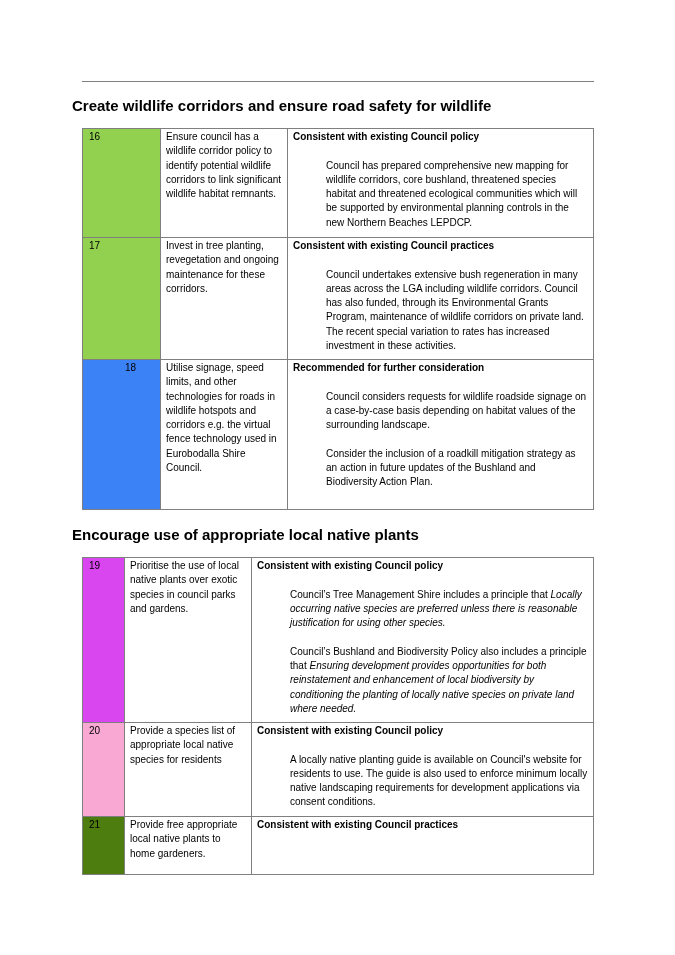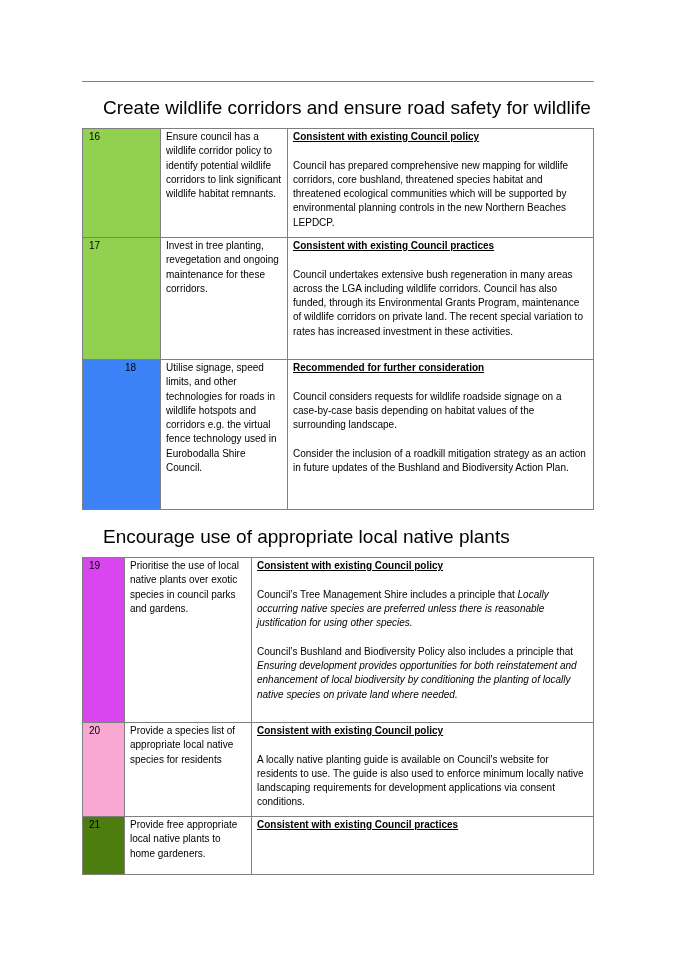--- a/index.html
+++ b/index.html
@@ -1,25 +1,25 @@
 <!DOCTYPE html>
 <html><head>
 <meta charset="utf-8">
 <style>
   html, body { margin: 0; padding: 0; background: #ffffff; }
   body { width: 675px; height: 955px; position: relative; font-family: "Liberation Sans", sans-serif; color: #000; }
   .rule { position: absolute; left: 82px; top: 81px; width: 512px; height: 0; border-top: 1px solid #7f7f7f; }
-  .heading { position: absolute; left: 103px; font-weight: normal; font-size: 19px; }
+  .heading { position: absolute; left: 72px; font-weight: bold; font-size: 15px; }
   table { position: absolute; left: 82px; width: 512px; border-collapse: collapse; font-size: 10px; line-height: 14.3px; }
   td { border: 1px solid #7f7f7f; vertical-align: top; padding: 1px 5px 4px 5px; }
   td.num { width: 30px; padding-left: 6px; }
   td.action { width: 116px; }
   td.resp p { margin: 0; }
-  td.resp p + p { margin-top: 14.3px; }
-  .status { font-weight: bold; text-decoration: underline; }
+  td.resp p + p { margin-top: 14.3px; margin-left: 33px; }
+  .status { font-weight: bold; }
   i { font-style: italic; text-align: center; }
 </style>
 </head>
 <body>
 
 <div class="rule"></div>
 
 <div class="heading" style="top:97px;">Create wildlife corridors and ensure road safety for wildlife</div>
 
 <table style="top:128px;">

